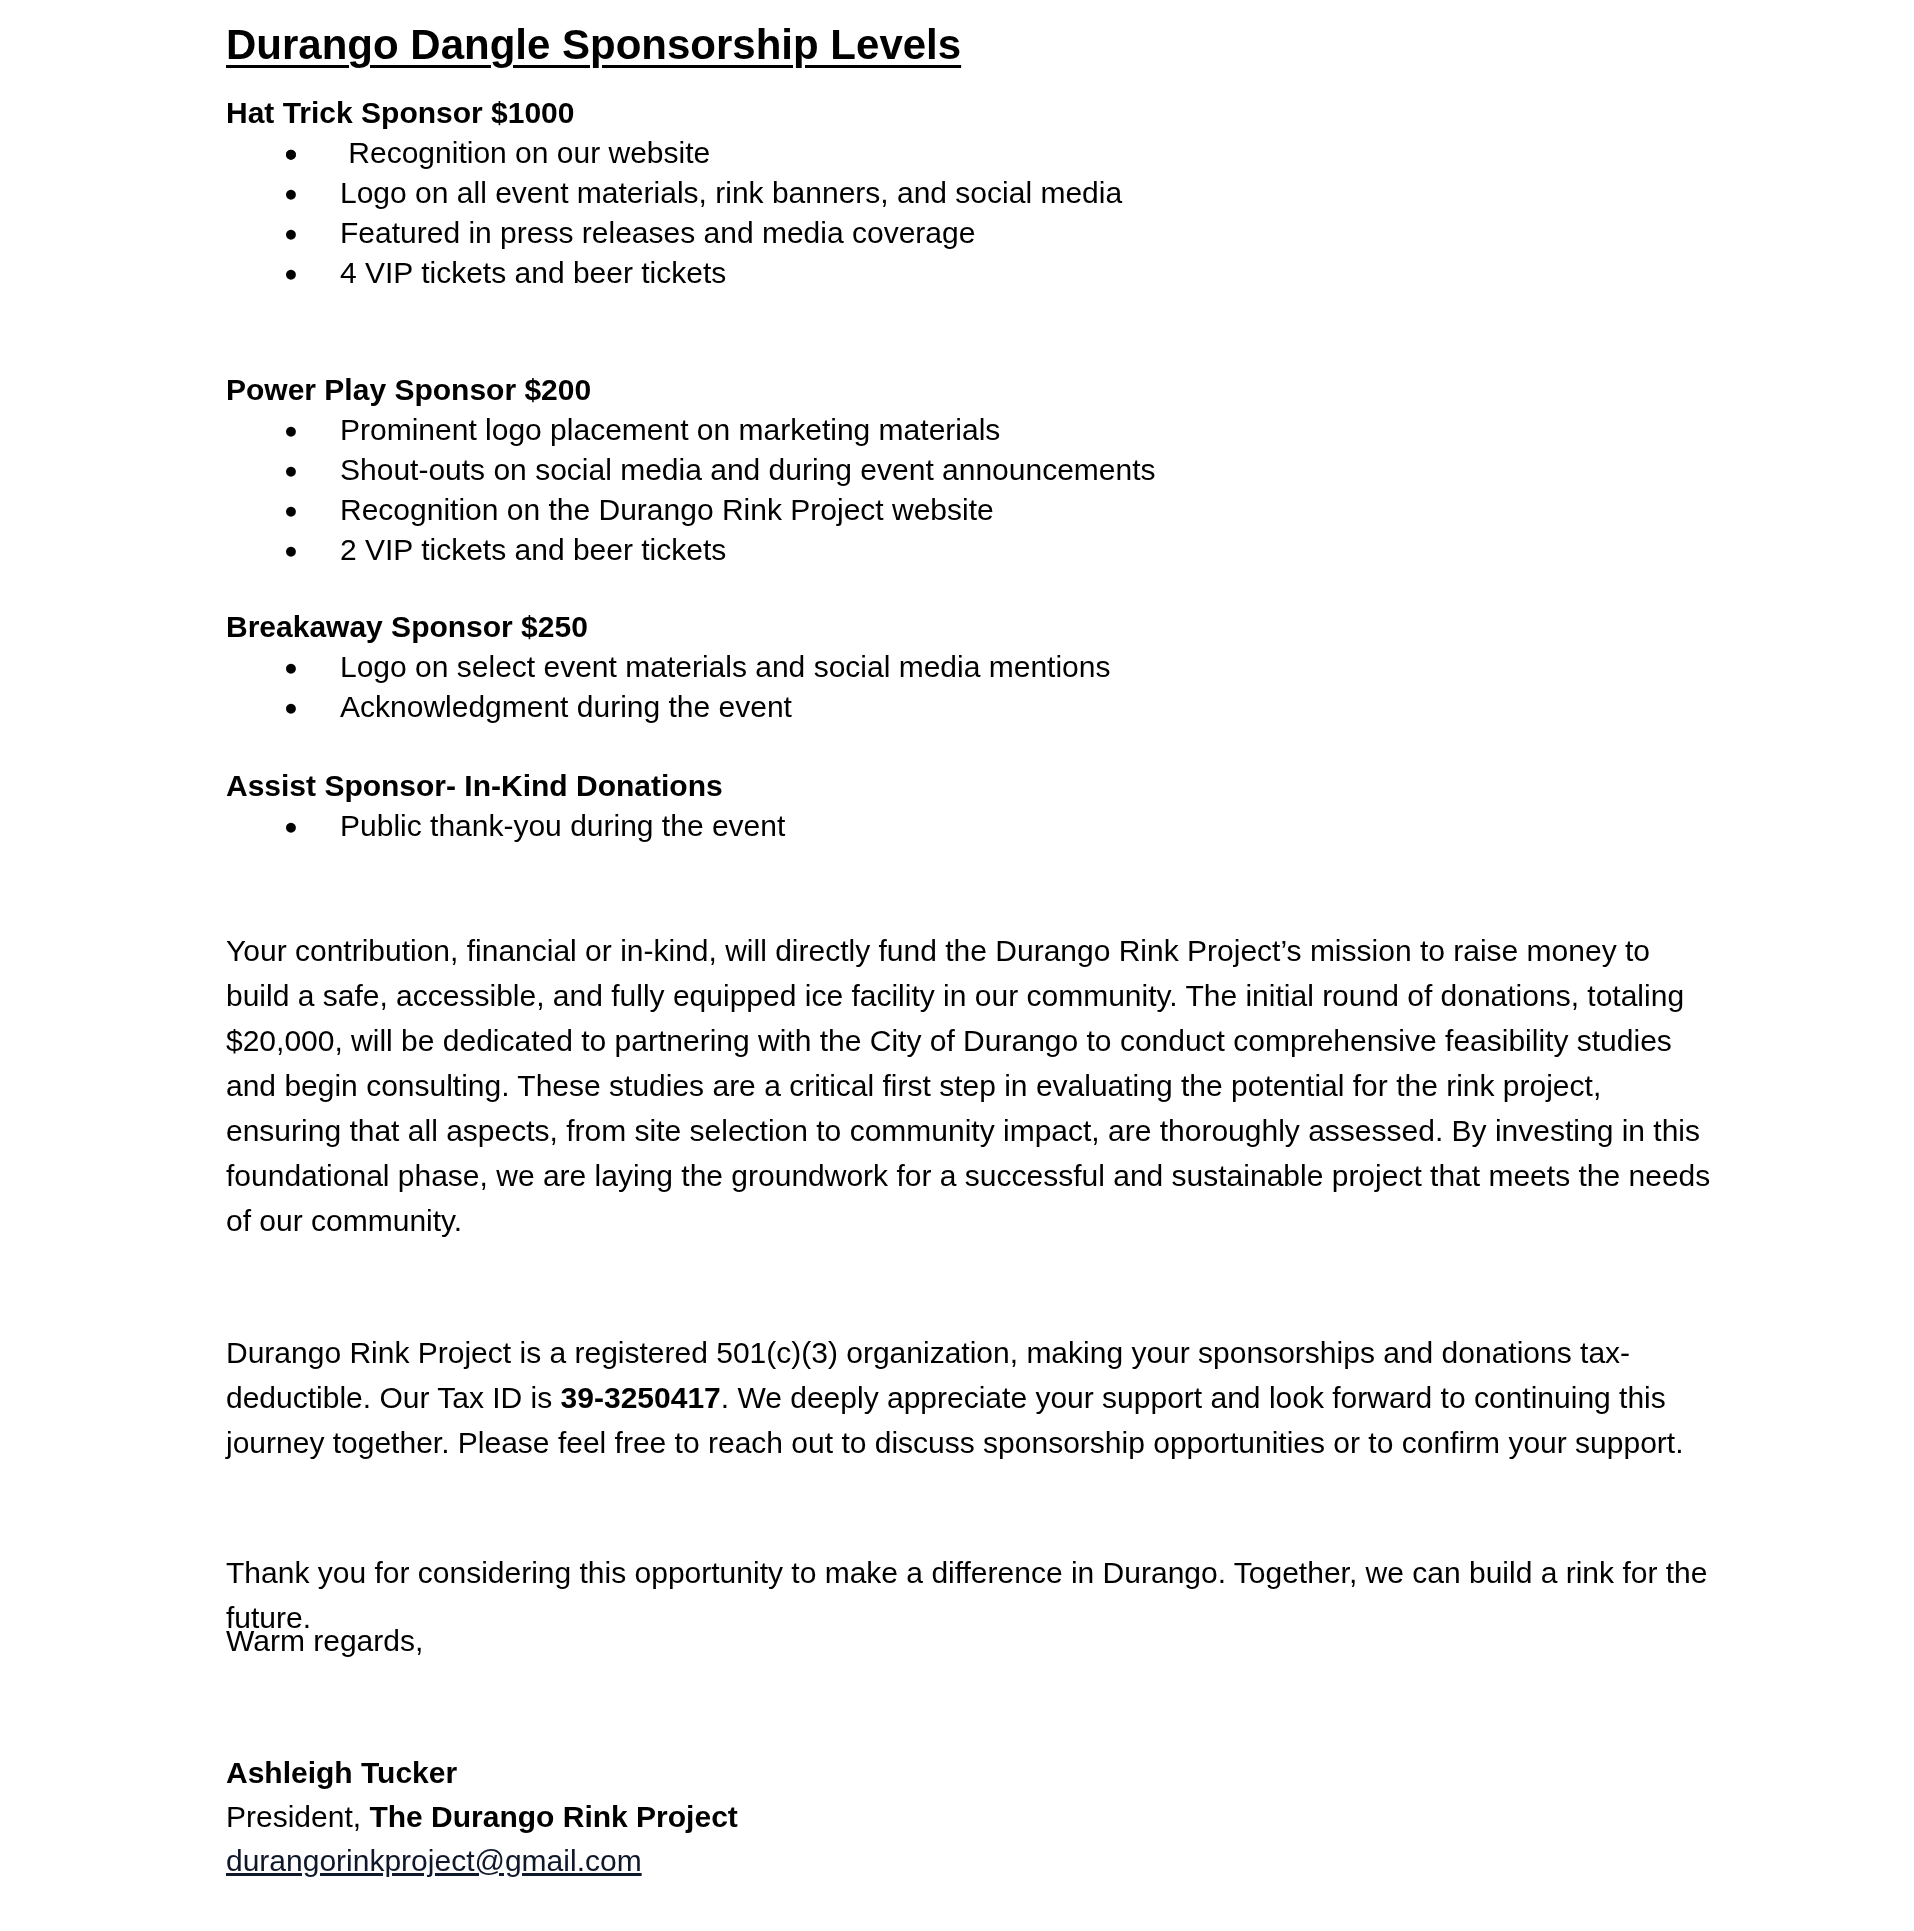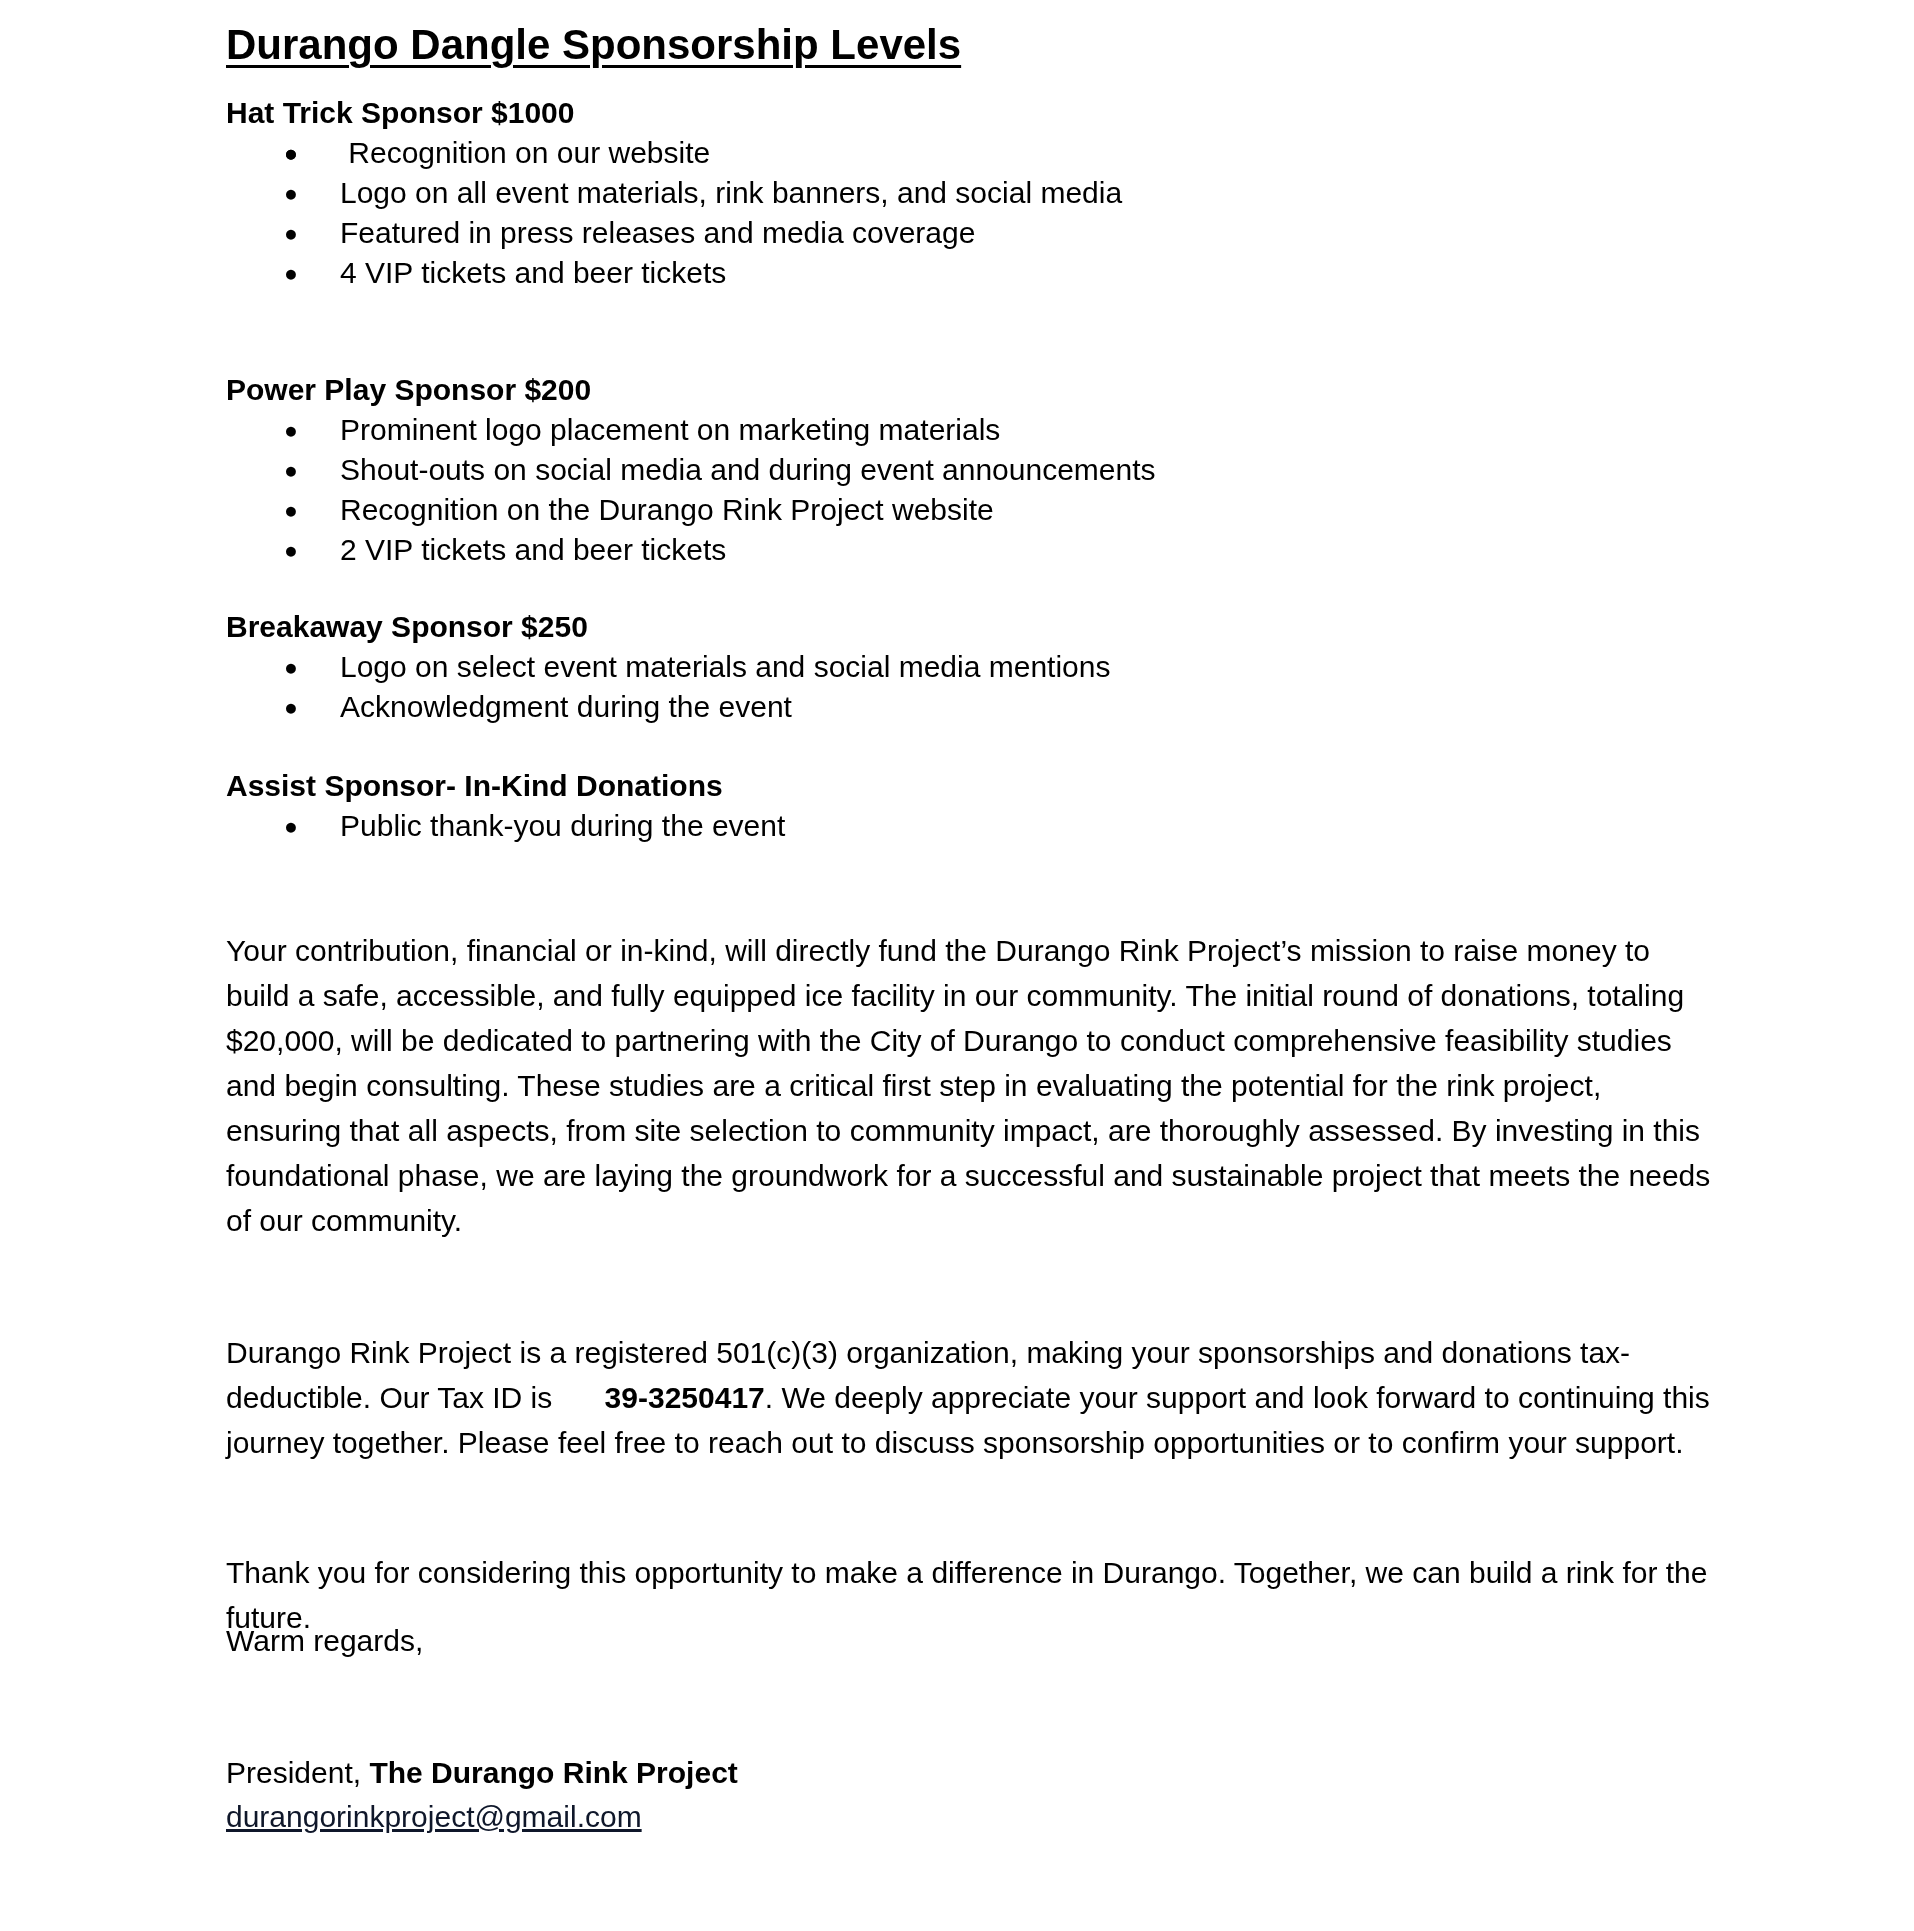--- a/index.html
+++ b/index.html
@@ -21,21 +21,21 @@
   .section li {
     position: relative; font-size: 30px; line-height: 40px; padding-left: 114px; white-space: pre;
   }
   .section li .bullet {
     position: absolute; left: 58px; top: 0; font-size: 23px; line-height: 40px;
   }
   .para {
     position: absolute; left: 0; width: 1487px; margin: 0;
     font-size: 30px; line-height: 45px;
   }
-  .para b { font-weight: bold; margin-left: 44px; }
+  .para b { font-weight: bold; }
   .sig { position: absolute; left: 0; font-size: 30px; line-height: 44px; white-space: nowrap; }
   .sig .name { font-weight: bold; }
   .sig .org { font-weight: bold; }
   .sig a { color: #0f172a; }
 </style>
 </head>
 <body>
 
 <div class="page">
   <h1 class="title">Durango Dangle Sponsorship Levels</h1>
@@ -78,17 +78,18 @@
 
   <p class="para" style="top:928px">Your contribution, financial or in-kind, will directly fund the Durango Rink Project’s mission to raise money to build a safe, accessible, and fully equipped ice facility in our community. The initial round of donations, totaling $20,000, will be dedicated to partnering with the City of Durango to conduct comprehensive feasibility studies and begin consulting. These studies are a critical first step in evaluating the potential for the rink project, ensuring that all aspects, from site selection to community impact, are thoroughly assessed. By investing in this foundational phase, we are laying the groundwork for a successful and sustainable project that meets the needs of our community.</p>
 
   <p class="para" style="top:1330px"><span>Durango Rink Project is a registered 501(c)(3) organization, making your sponsorships and donations tax-deductible. Our Tax ID is </span><b>39-3250417</b><span>. We deeply appreciate your support and look forward to continuing this journey together. Please feel free to reach out to discuss sponsorship opportunities or to confirm your support.</span></p>
 
   <p class="para" style="top:1550px">Thank you for considering this opportunity to make a difference in Durango. Together, we can build a rink for the future.</p>
 
   <p class="para" style="top:1618px">Warm regards,</p>
 
   <div class="sig" style="top:1751px">
+    <div class="name">Ashleigh Tucker</div>
     <div><span>President, </span><span class="org">The Durango Rink Project</span></div>
     <div><a href="#">durangorinkproject@gmail.com</a></div>
   </div>
 </div>
 
 
 </body></html>

